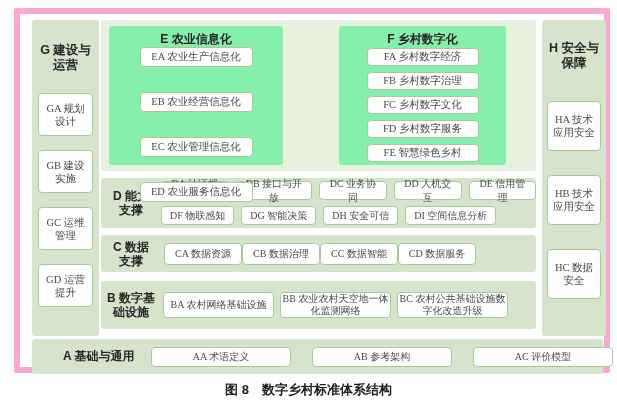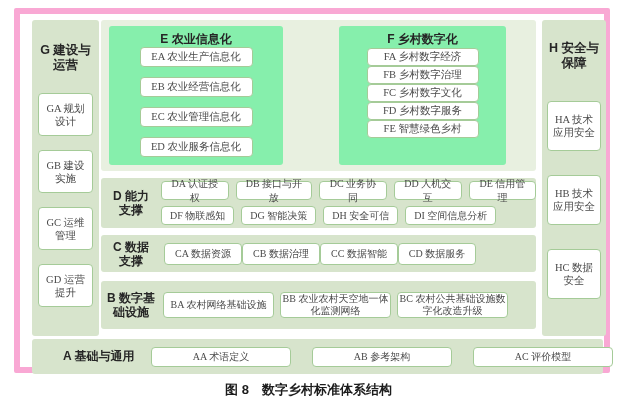--- a/index.html
+++ b/index.html
@@ -32,23 +32,23 @@
   .h-items { margin-top:22px; display:flex; flex-direction:column; gap:24px; padding:8px 5px; }
   .col-h .box { height:50px; font-size:10.5px; line-height:13px; }
 
   
   .center { position:absolute; left:81px; top:6px; width:435px; height:316px; }
   .ef { position:relative; background:#e8f0e0; border-radius:3px; height:151px; }
   .sub { position:absolute; top:6px; height:139px; background:#86efac; border-radius:3px; padding-top:6px; box-sizing:border-box; }
   .sub-e { left:8px; width:174px; }
   .sub-f { left:238px; width:167px; }
   .sub .title { font-size:12px; text-align:center; line-height:14px; }
-  .e-items { margin-top:1px; display:flex; flex-direction:column; gap:10px; align-items:center; }
+  .e-items { margin-top:1px; display:flex; flex-direction:column; gap:25px; align-items:center; }
   .sub-e .box { width:113px; height:20px; font-size:10.5px; }
-  .f-items { margin-top:2px; display:flex; flex-direction:column; align-items:center; }
+  .f-items { margin-top:2px; display:flex; flex-direction:column; gap:6px; align-items:center; }
   .sub-f .box { width:112px; height:18px; font-size:10.5px; }
 
   .row-d { margin-top:7px; height:50px; display:flex; align-items:center; }
   .row-label { width:60px; flex-shrink:0; text-align:center; font-weight:bold; color:#262626; font-size:12px; line-height:14px; }
   .d-rows { flex:1; display:flex; flex-direction:column; gap:6px; }
   .d-line { display:flex; gap:7px; }
   .row-d .box { height:19px; font-size:10px; padding:0 8px; }
 
   .row-c { margin-top:7px; height:37px; display:flex; align-items:center; }
   .c-items { flex:1; display:flex; padding-left:3px; }

